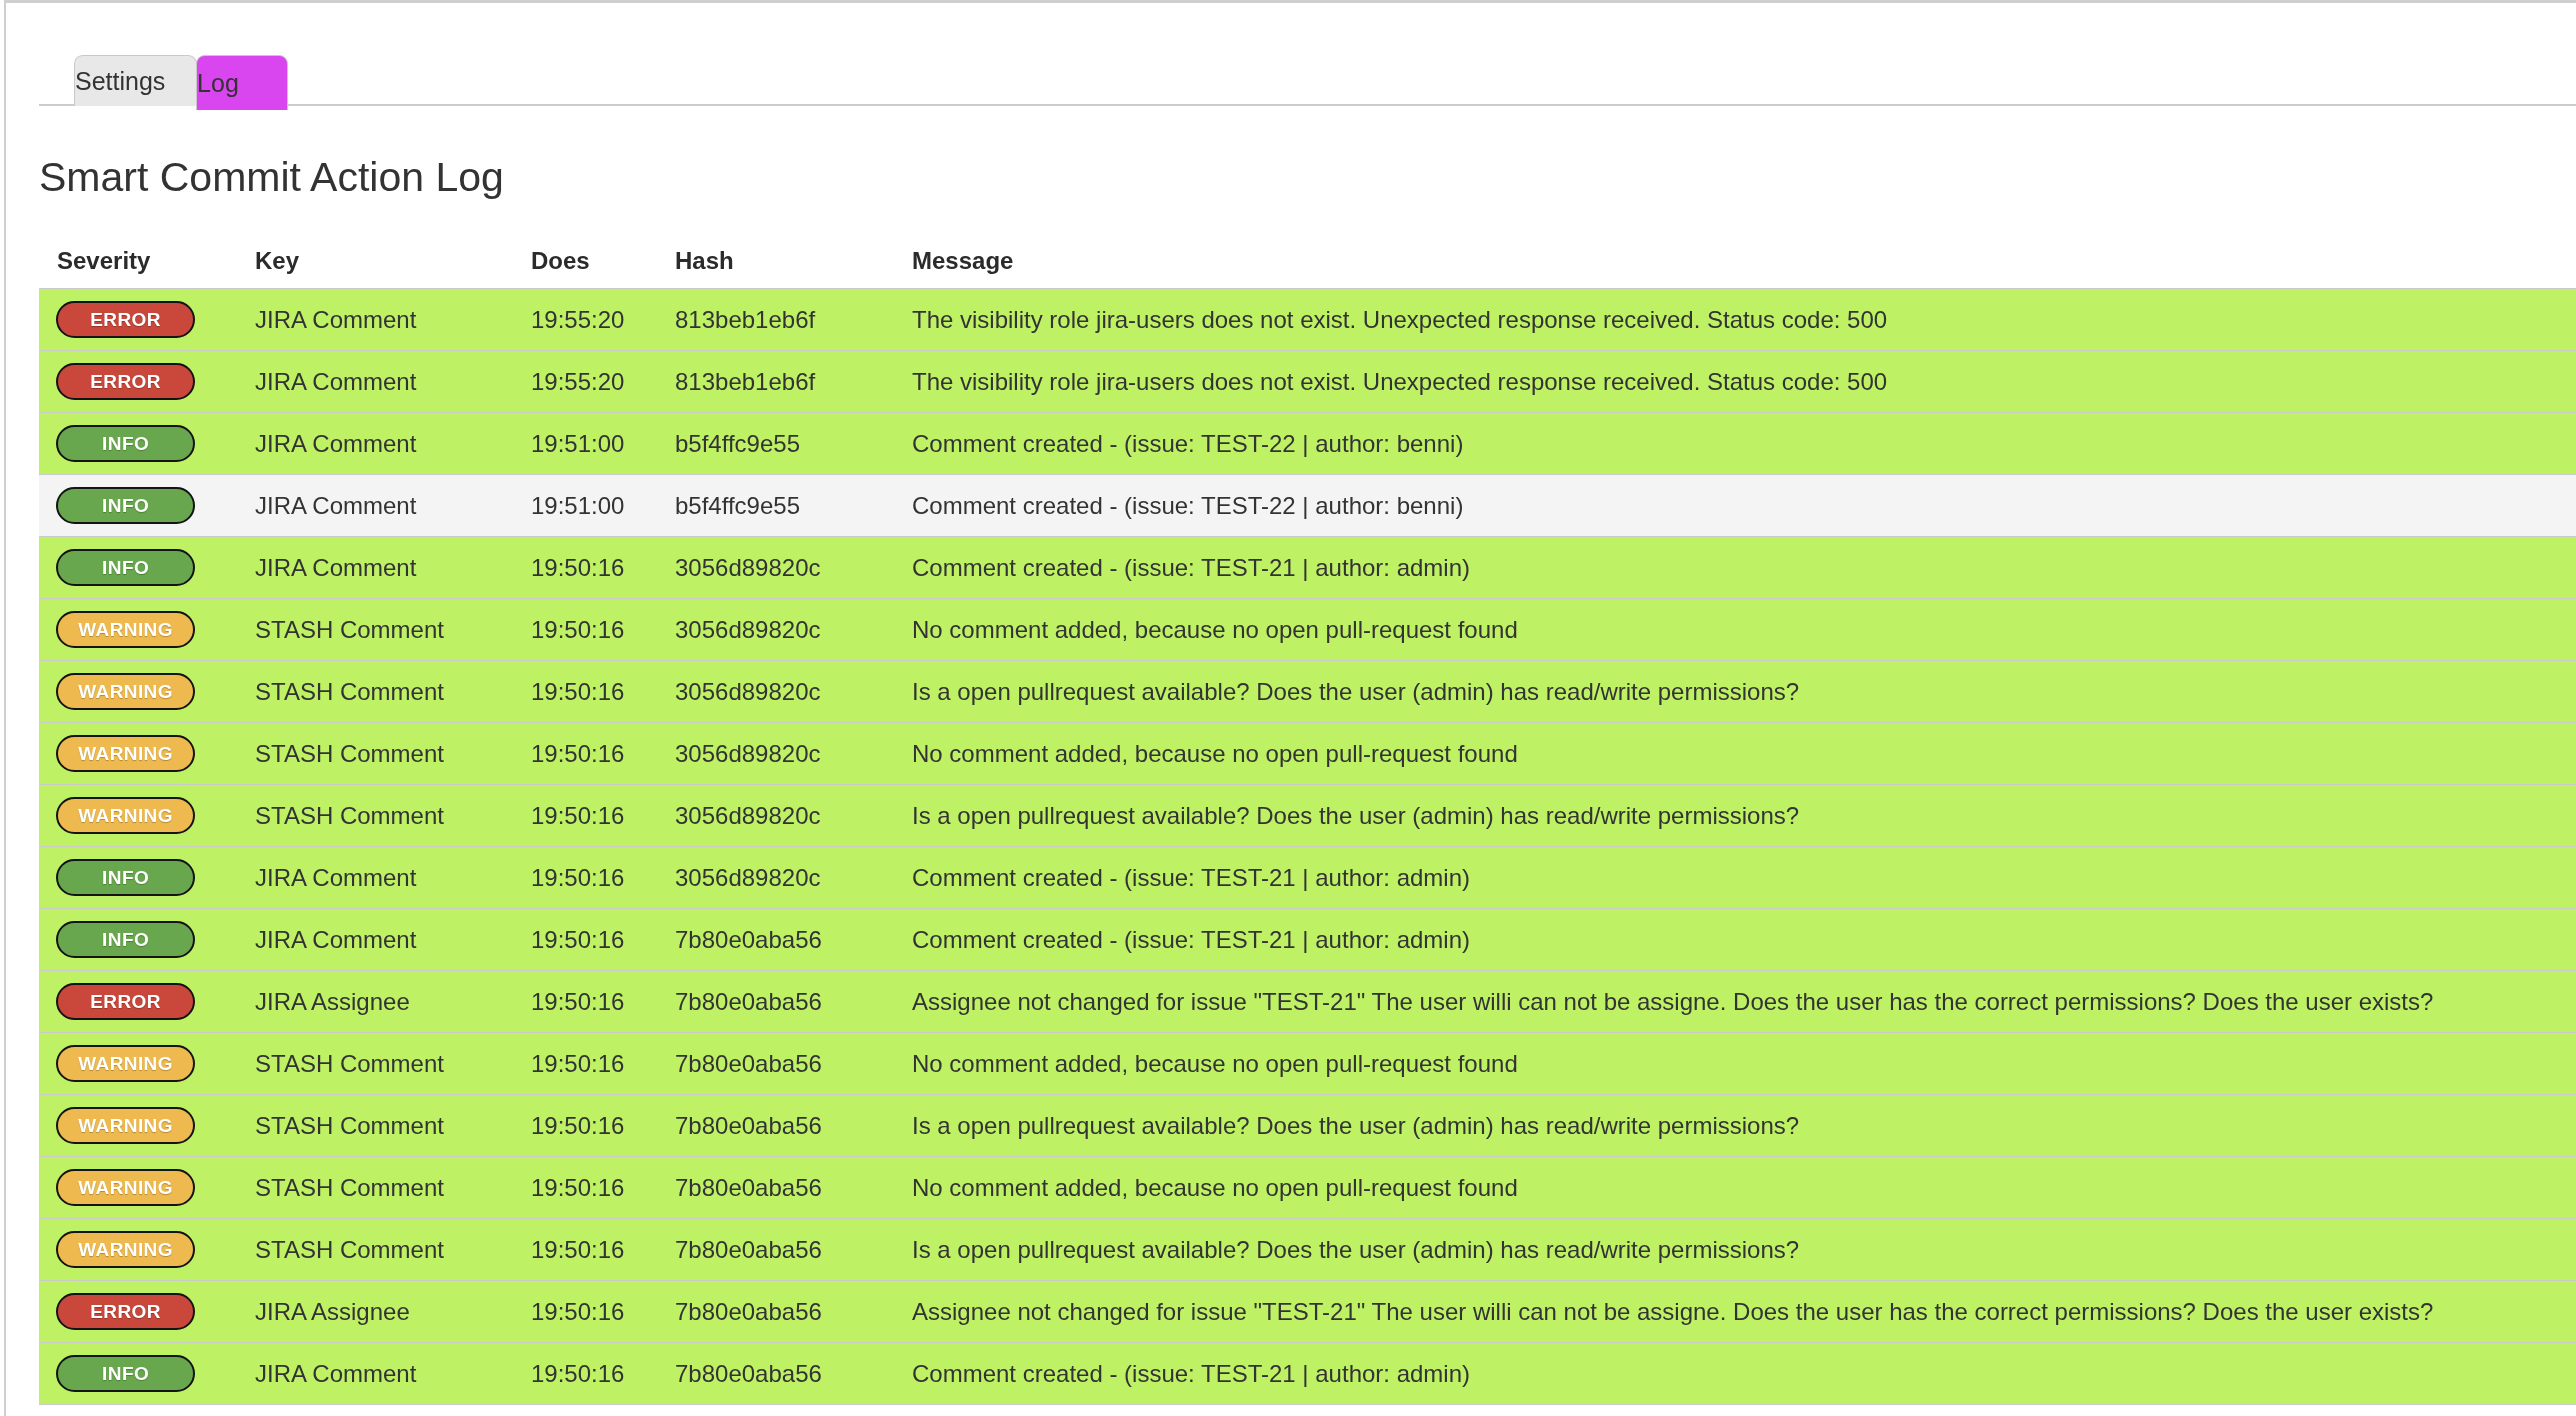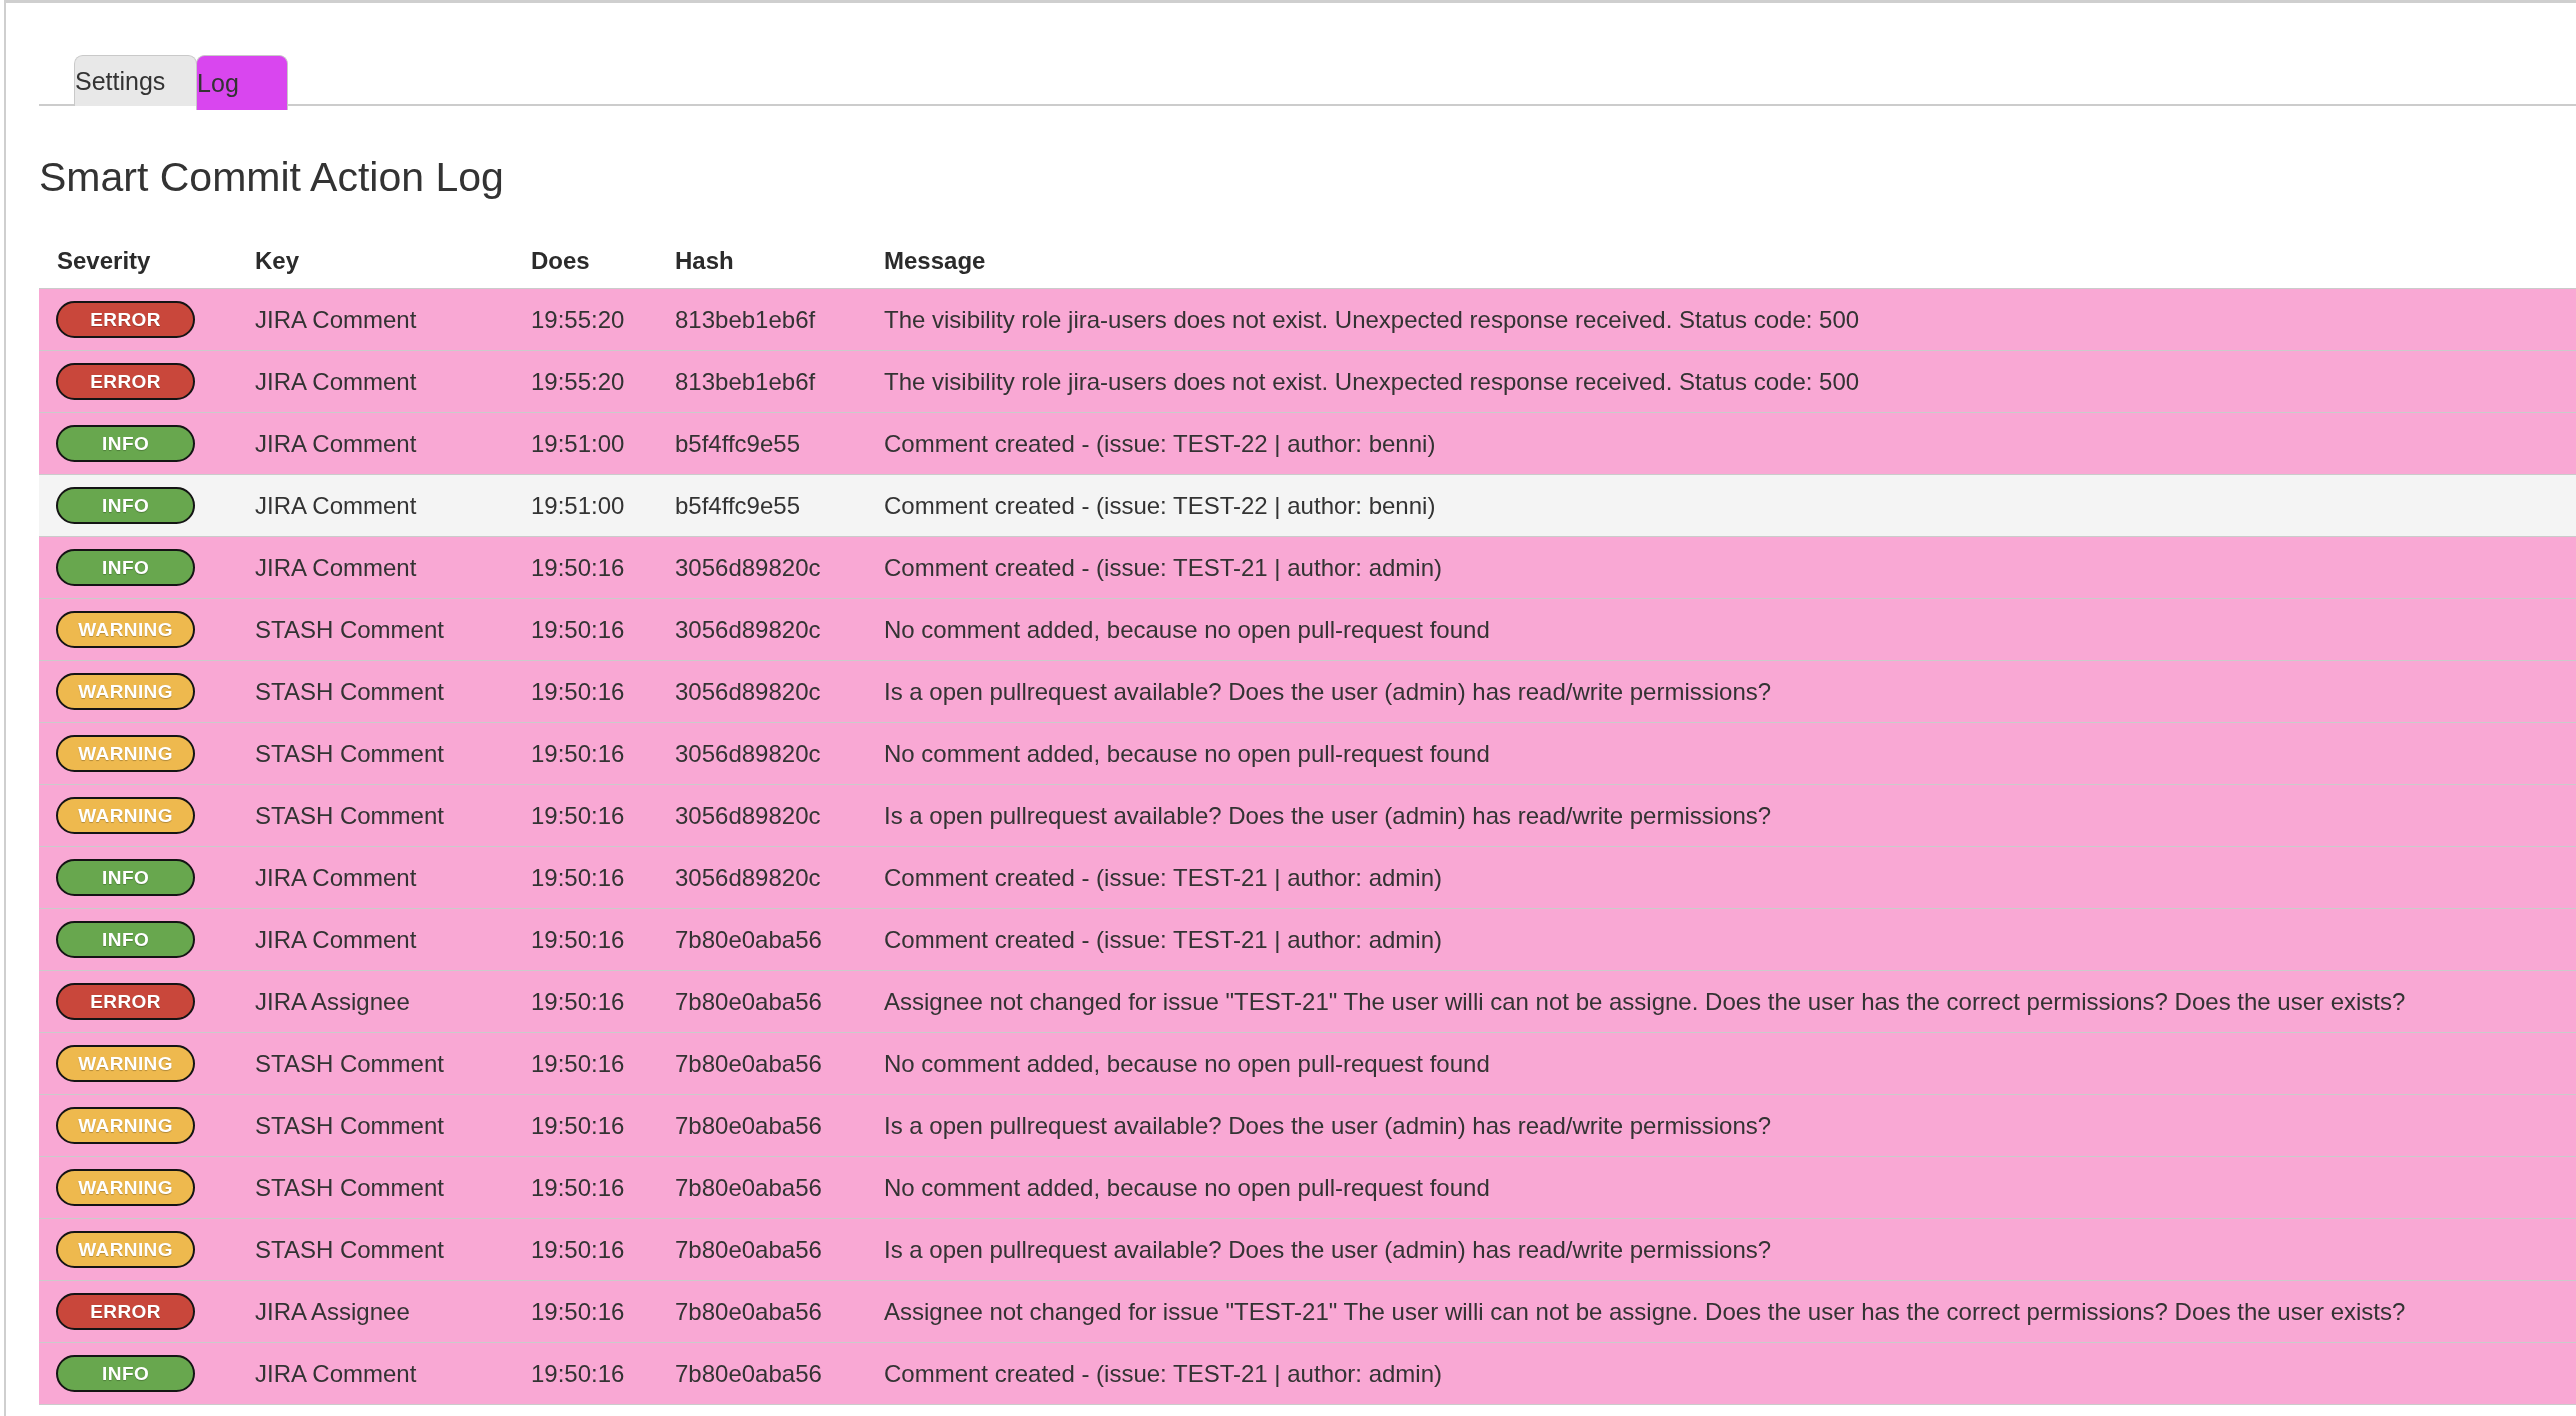--- a/index.html
+++ b/index.html
@@ -94,35 +94,35 @@
     height: 55px;
     font-weight: bold;
     font-size: 24px;
     color: #2b2b2b;
     justify-content: space-between;
   }
   .trow {
     height: 62px;
     font-size: 24px;
     color: #333;
-    background: #f9a8d4;
+    background: #bef264;
   }
   .trow.hl {
     background: #f4f4f4;
   }
   .cell {
     box-sizing: border-box;
     white-space: nowrap;
     overflow: hidden;
   }
   .col-sev  { width: 216px; padding-left: 18px; flex: none; }
   .col-key  { width: 276px; flex: none; }
   .col-date { width: 144px; flex: none; }
   .col-hash { width: 209px; flex: none; }
-  .col-msg  { flex: 1; padding-right: 0; }
+  .col-msg  { flex: 1; padding-right: 0; margin-left: 28px; }
   .badge {
     display: inline-flex;
     align-items: center;
     justify-content: center;
     width: 135px;
     height: 33px;
     margin-left: -0.9px;
     border: 2.6px solid #141414;
     border-radius: 21px;
     color: #ffffff;

